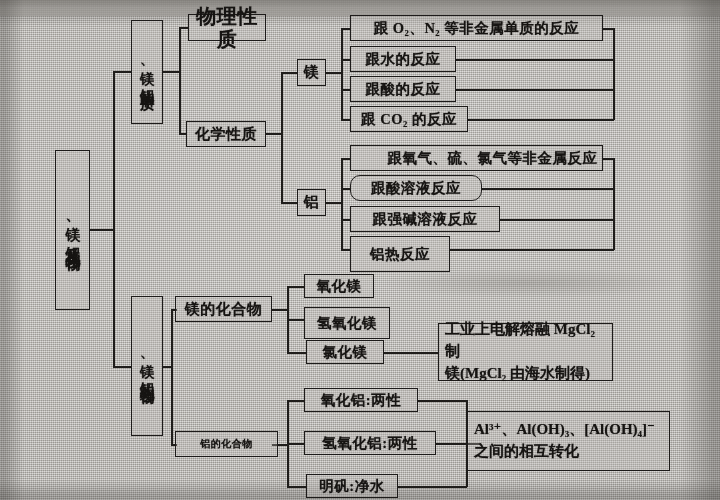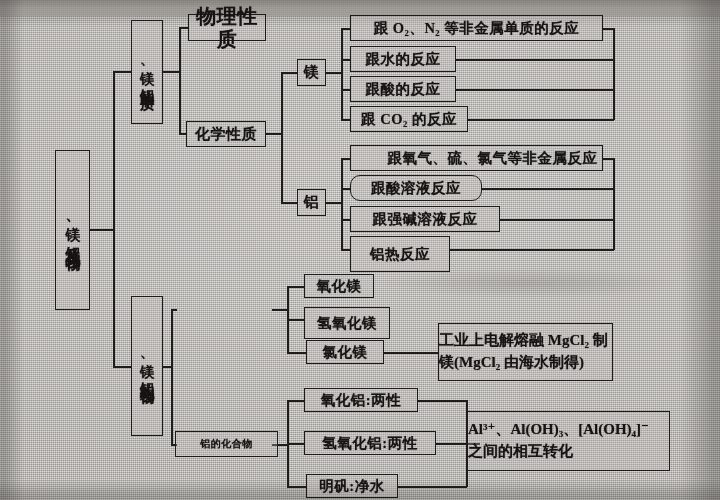--- a/index.html
+++ b/index.html
@@ -56,21 +56,21 @@
     text-shadow:0 0 1px rgba(30,28,26,.55);
     z-index:4;
   }
   .vert{
     writing-mode:vertical-rl;
     text-orientation:upright;
     letter-spacing:2px;
     line-height:1.0;
   }
   .leaf{font-size:14.5px;padding:0 4px;}
-  .twoline{line-height:1.45;font-size:15px;padding:2px 0;justify-content:flex-start;text-align:left;}
+  .twoline{line-height:1.45;font-size:15px;padding:2px 6px;justify-content:flex-start;text-align:left;}
 
   .ln{position:absolute;background:#1f1d1b;z-index:2;}
   .h{height:1.6px;}
   .v{width:1.6px;}
   .fml{font-family:"Liberation Serif","DejaVu Serif",serif;letter-spacing:0;}
 </style>
 </head>
 <body>
 
 <div id="page">
@@ -172,20 +172,23 @@
   <div class="ln h" style="left:482px;top:188px;width:132px;"></div>
   <div class="ln h" style="left:500px;top:219px;width:114px;"></div>
   <div class="ln h" style="left:450px;top:249px;width:164px;"></div>
   <div class="ln v" style="left:613px;top:158px;height:92px;"></div>
 
   <div class="ln h" style="left:163px;top:366px;width:10px;"></div>
   <div class="ln v" style="left:171px;top:309px;height:136px;"></div>
   <div class="ln h" style="left:171px;top:309px;width:6px;"></div>
   <div class="ln h" style="left:171px;top:444px;width:6px;"></div>
 
+  <div class="node" style="left:175px;top:296px;width:97px;height:26px;font-size:15px;">
+    <span>镁的化合物</span>
+  </div>
 
   <div class="node" style="left:175px;top:431px;width:103px;height:26px;font-size:10px;">
     <span>铝的化合物</span>
   </div>
 
   <div class="ln h" style="left:272px;top:309px;width:16px;"></div>
   <div class="ln v" style="left:287px;top:286px;height:67px;"></div>
   <div class="ln h" style="left:287px;top:286px;width:18px;"></div>
   <div class="ln h" style="left:287px;top:319px;width:18px;"></div>
   <div class="ln h" style="left:287px;top:352px;width:20px;"></div>

